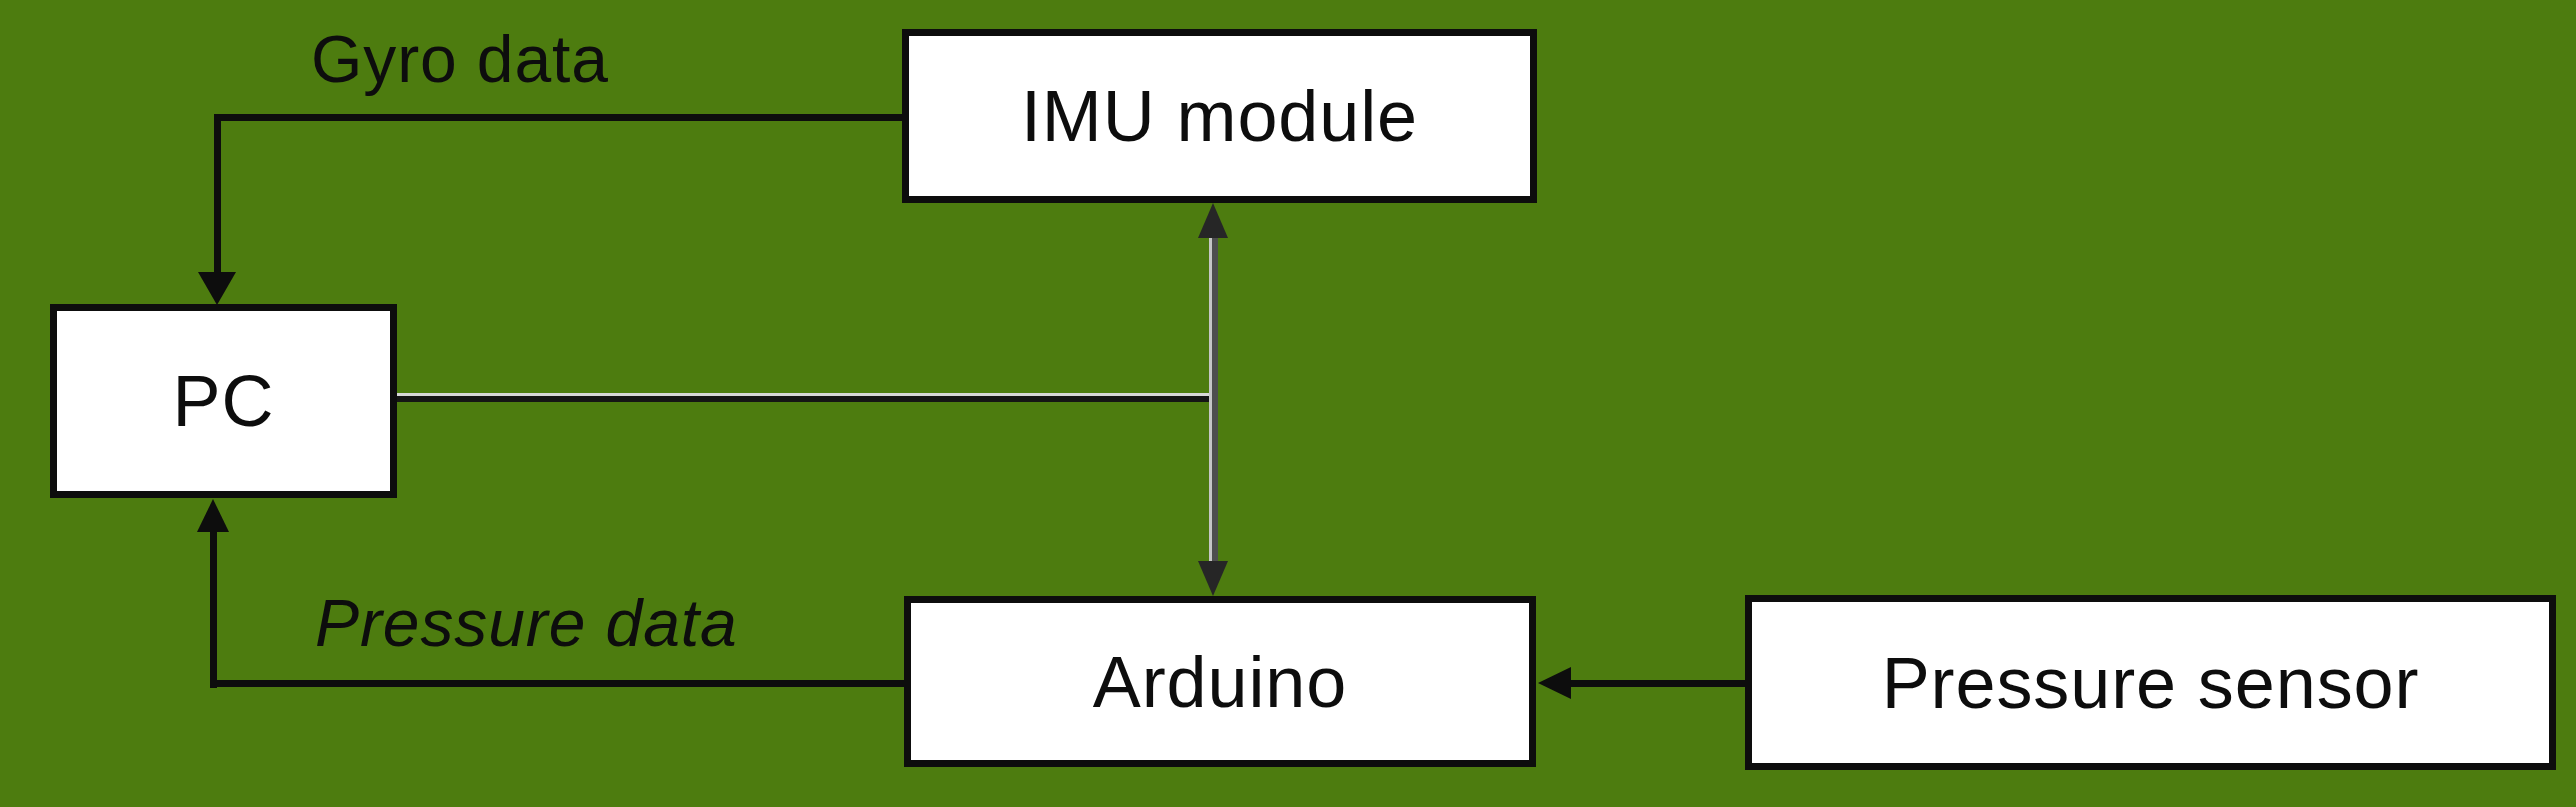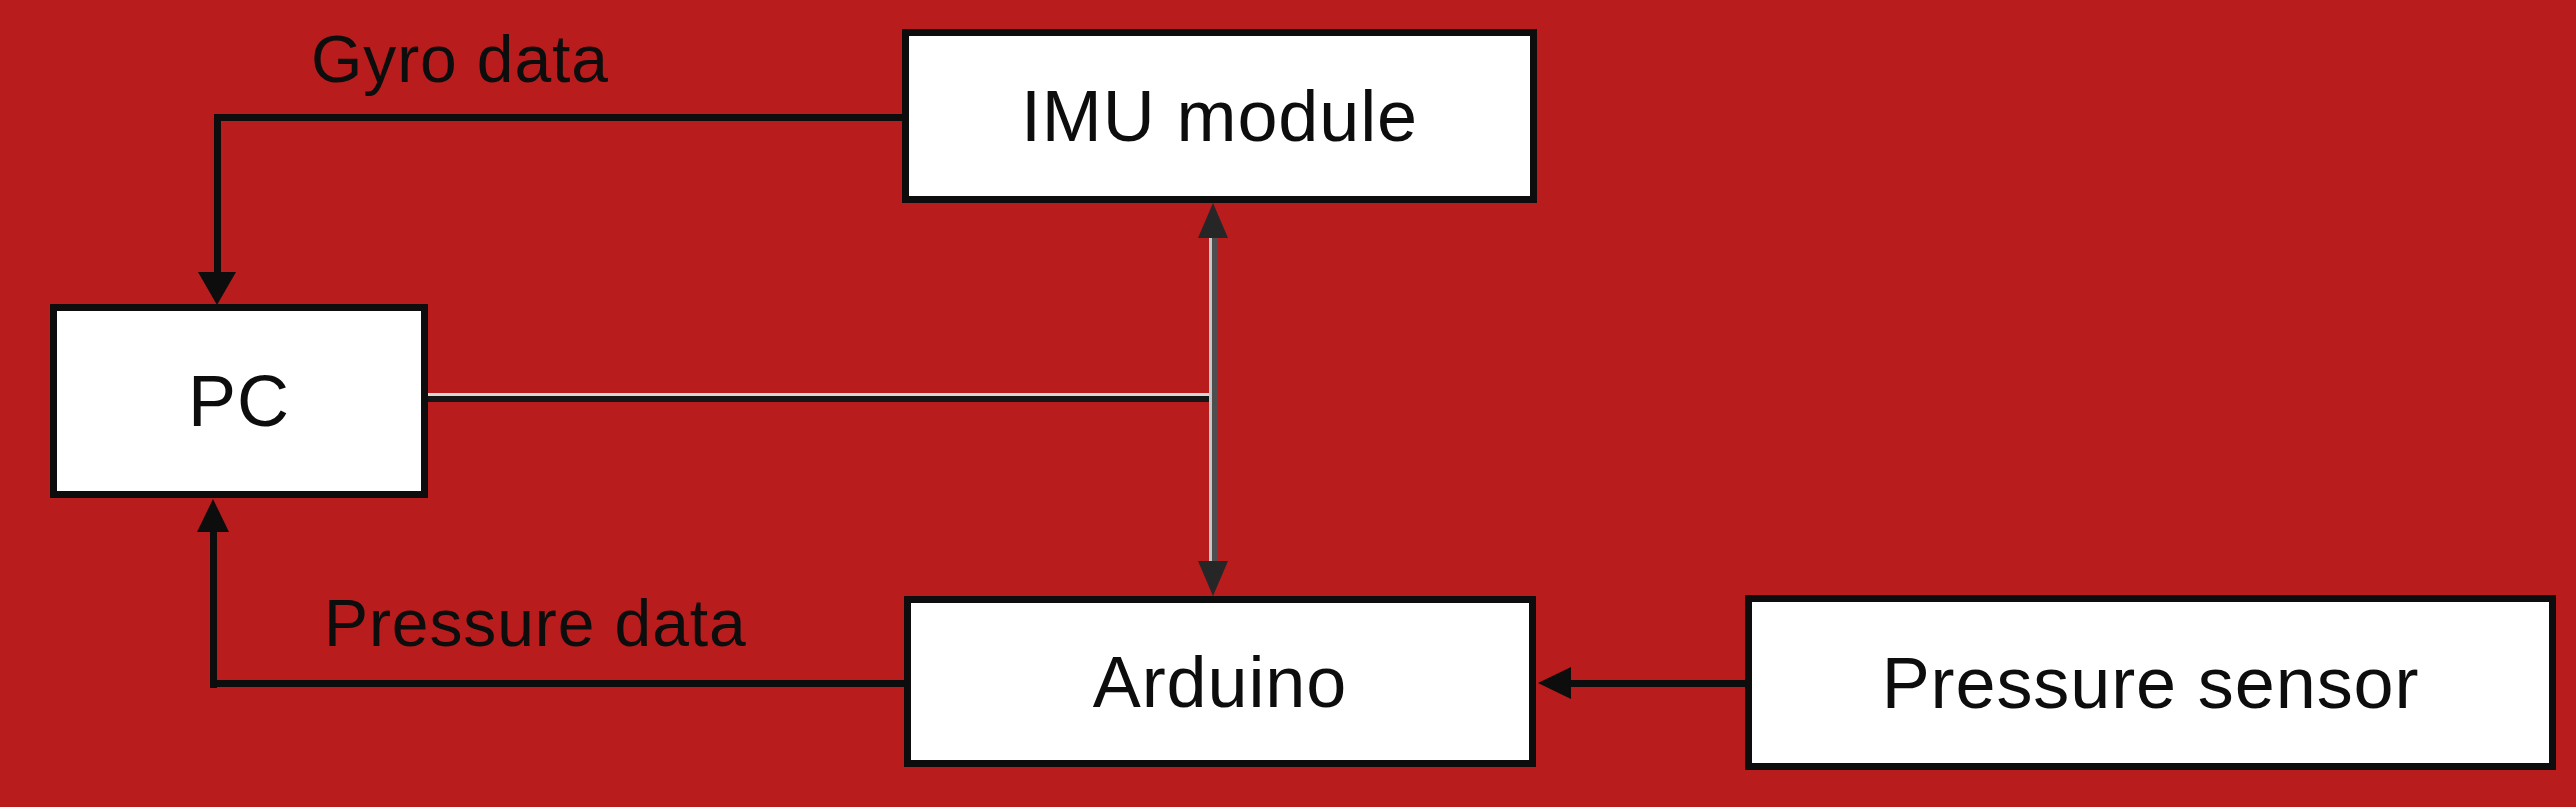--- a/index.html
+++ b/index.html
@@ -1,33 +1,33 @@
 <!DOCTYPE html>
 <html style="font-size:14px"><head>
 <meta charset="utf-8">
 <style>
   html,body{margin:0;padding:0;background:#ffffff;}
   .canvas{
     position:relative;
     width:2576px;height:808px;
-    background:#b91c1c;
+    background:#4d7c0f;
     font-family:"Liberation Sans","DejaVu Sans",sans-serif;
     color:#0d0d0d;
     overflow:hidden;
   }
   
   .node{
     position:absolute;
     box-sizing:border-box;
     border:7px solid #0d0d0d;
     background:#ffffff;
     display:flex;align-items:center;justify-content:center;
   }
   .node-label{font-size:72px;letter-spacing:0.9px;white-space:nowrap;}
-  .node-pc{left:50px;top:304px;width:378px;height:194px;}
+  .node-pc{left:50px;top:304px;width:347px;height:194px;}
   .node-imu{left:902px;top:29px;width:635px;height:174px;}
   .node-arduino{left:904px;top:596px;width:632px;height:171px;}
   .node-pressure{left:1745px;top:595px;width:811px;height:175px;}
 
   
   .line{position:absolute;background:#0d0d0d;}
   .gyro-h{left:214px;top:114px;width:688px;height:7px;}
   .gyro-v{left:214px;top:114px;width:7px;height:162px;}
   .press-h{left:214px;top:680px;width:691px;height:7px;}
   .press-v{left:210px;top:531px;width:7px;height:157px;}
@@ -70,21 +70,21 @@
   }
 
   
   .edge-label{
     position:absolute;
     font-size:66px;letter-spacing:0.9px;line-height:1;
     white-space:nowrap;
   }
   .gyro-label{left:311px;top:26px;}
   .trigger-label{left:576px;top:324px;}
-  .pressure-label{left:324px;top:590px;}
+  .pressure-label{left:315px;top:590px;font-style:italic;}
 </style>
 </head>
 <body>
 
 <div class="canvas">
 
   <div class="line gyro-h"></div>
   <div class="line gyro-v"></div>
   <div class="arrow gyro-arrow"></div>
   <div class="edge-label gyro-label">Gyro data</div>

